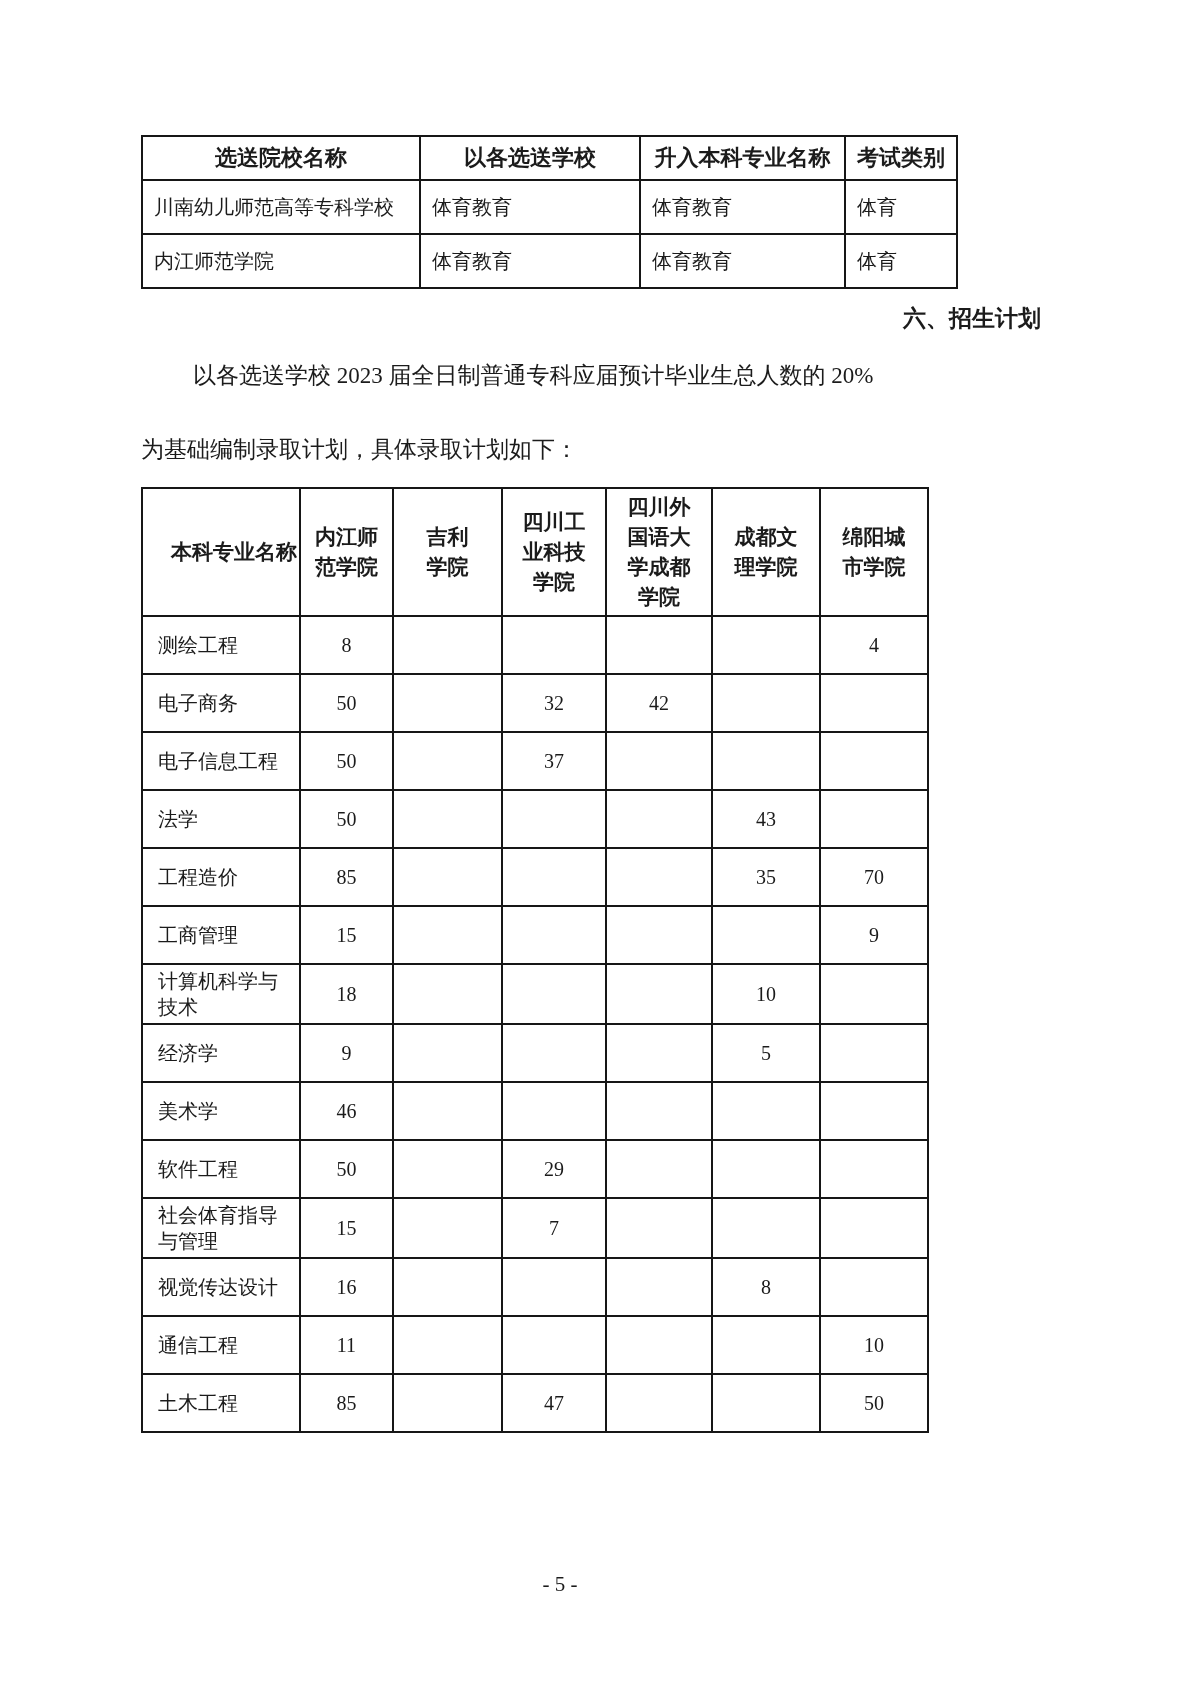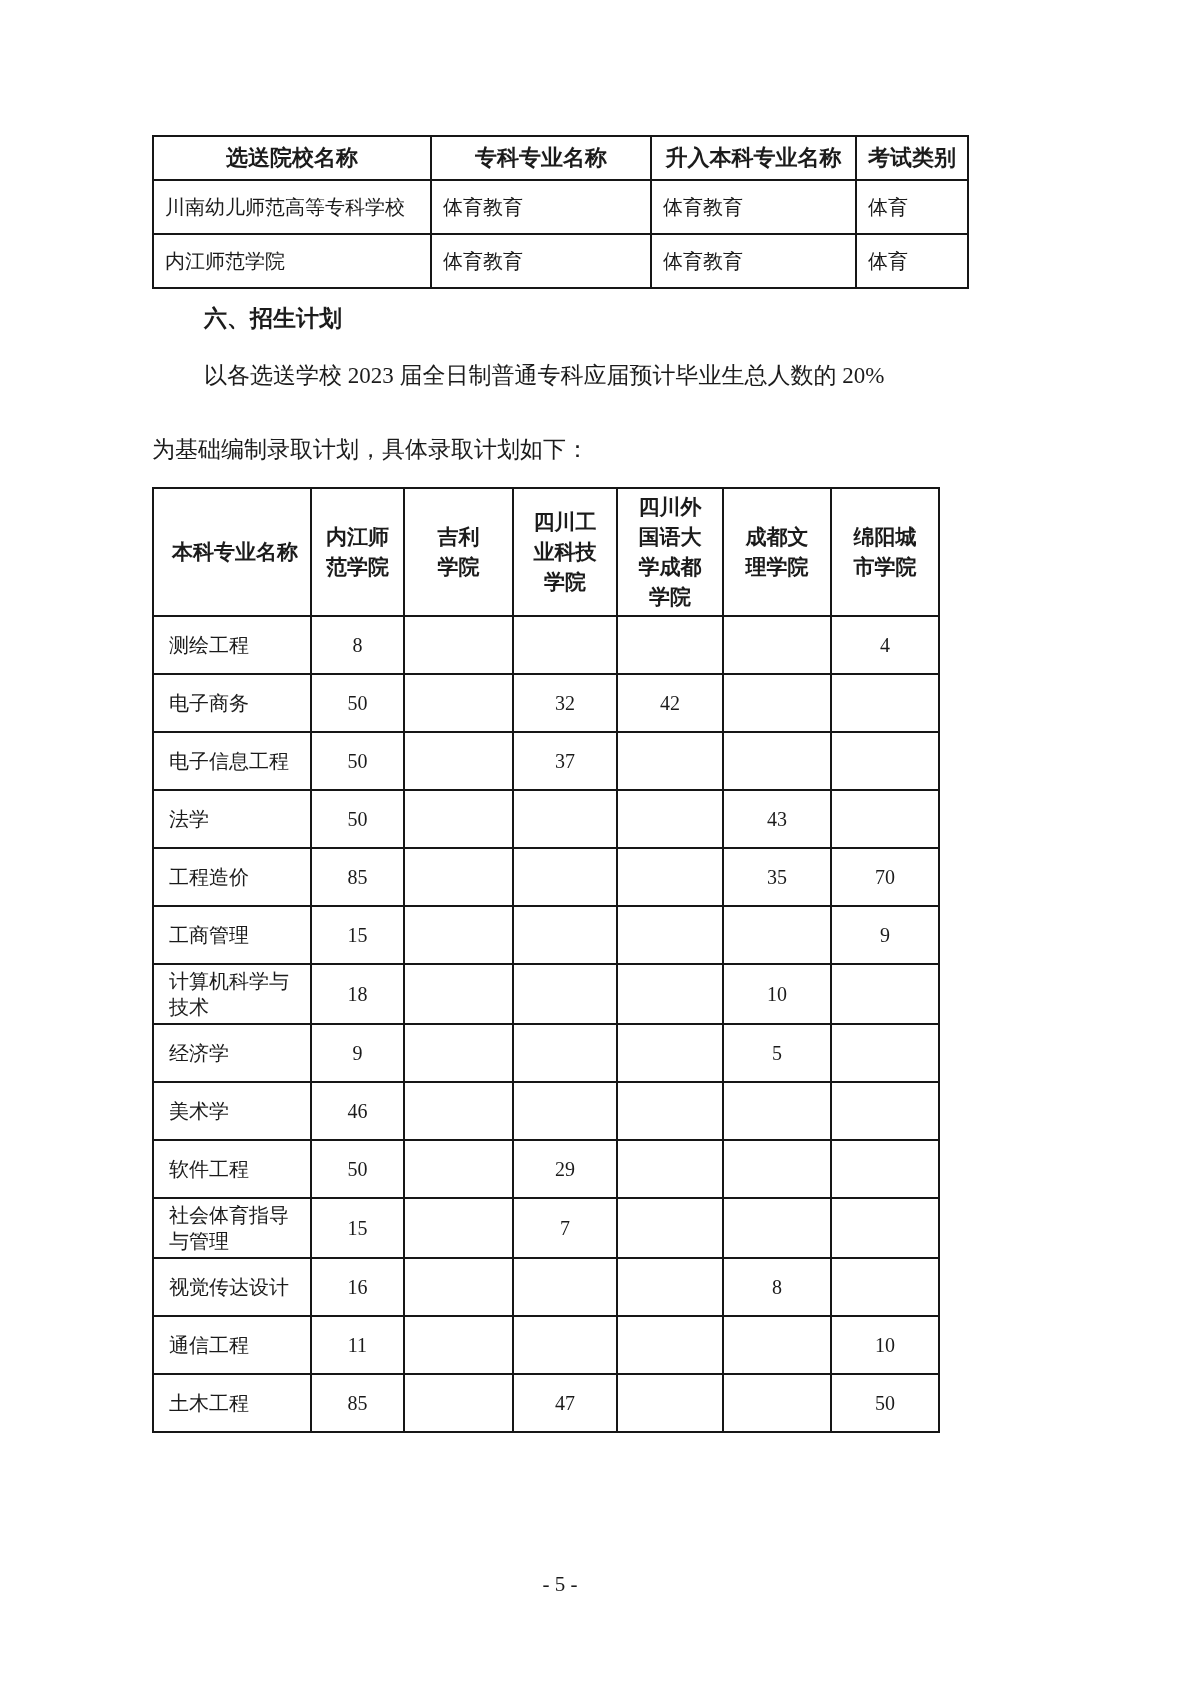--- a/index.html
+++ b/index.html
@@ -13,21 +13,21 @@
   .page {
     position: relative;
     width: 1200px;
     height: 1696px;
     background: #ffffff;
     overflow: hidden;
   }
   .content {
     position: absolute;
     top: 135px;
-    left: 152px;
+    left: 141px;
     width: 900px;
   }
 
   
   table { border-collapse: collapse; table-layout: fixed; }
   .t1 { width: 815px; }
   .t1 th, .t1 td { border: 2px solid #161616; overflow: hidden; }
   .t1 th {
     height: 44px;
     font-size: 22px;
@@ -44,20 +44,21 @@
     padding: 2px 4px 2px 11px;
     border-radius: 27px;
   }
 
   
   .sec-heading {
     margin: 14px 0 0 52px;
     font-size: 23px;
     font-weight: bold;
     line-height: 32px;
+    text-align: right;
   }
   .para-line {
     font-size: 23px;
     line-height: 30px;
     margin: 0;
   }
   .para-line.l1 { margin-top: 26px; padding-left: 52px; }
   .para-line.l2 { margin-top: 44px; }
 
   
@@ -65,21 +66,21 @@
   .t2 th, .t2 td { border: 2px solid #161616; overflow: hidden; }
   .t2 th {
     font-size: 21px;
     font-weight: bold;
     text-align: center;
     vertical-align: middle;
     line-height: 30px;
     padding: 3px 2px;
     white-space: pre-line;
   }
-  .t2 th.first { white-space: normal; text-align: center; padding-left: 8px; }
+  .t2 th.first { white-space: normal; text-align: right; padding-left: 8px; }
   .t2 td {
     height: 58px;
     font-size: 20px;
     vertical-align: middle;
   }
   .t2 td.name {
     text-align: left;
     padding: 3px 4px 3px 15px;
     line-height: 26px;
   }
@@ -104,21 +105,21 @@
     <table class="t1">
       <colgroup>
         <col style="width:278px">
           <col style="width:220px">
           <col style="width:205px">
           <col style="width:112px">
       </colgroup>
       <thead>
         <tr>
           <th>选送院校名称</th>
-          <th>专科专业名称</th>
+          <th>以各选送学校</th>
           <th>升入本科专业名称</th>
           <th>考试类别</th>
         </tr>
       </thead>
       <tbody>
         <tr>
           <td>川南幼儿师范高等专科学校</td>
           <td>体育教育</td>
           <td>体育教育</td>
           <td>体育</td>

